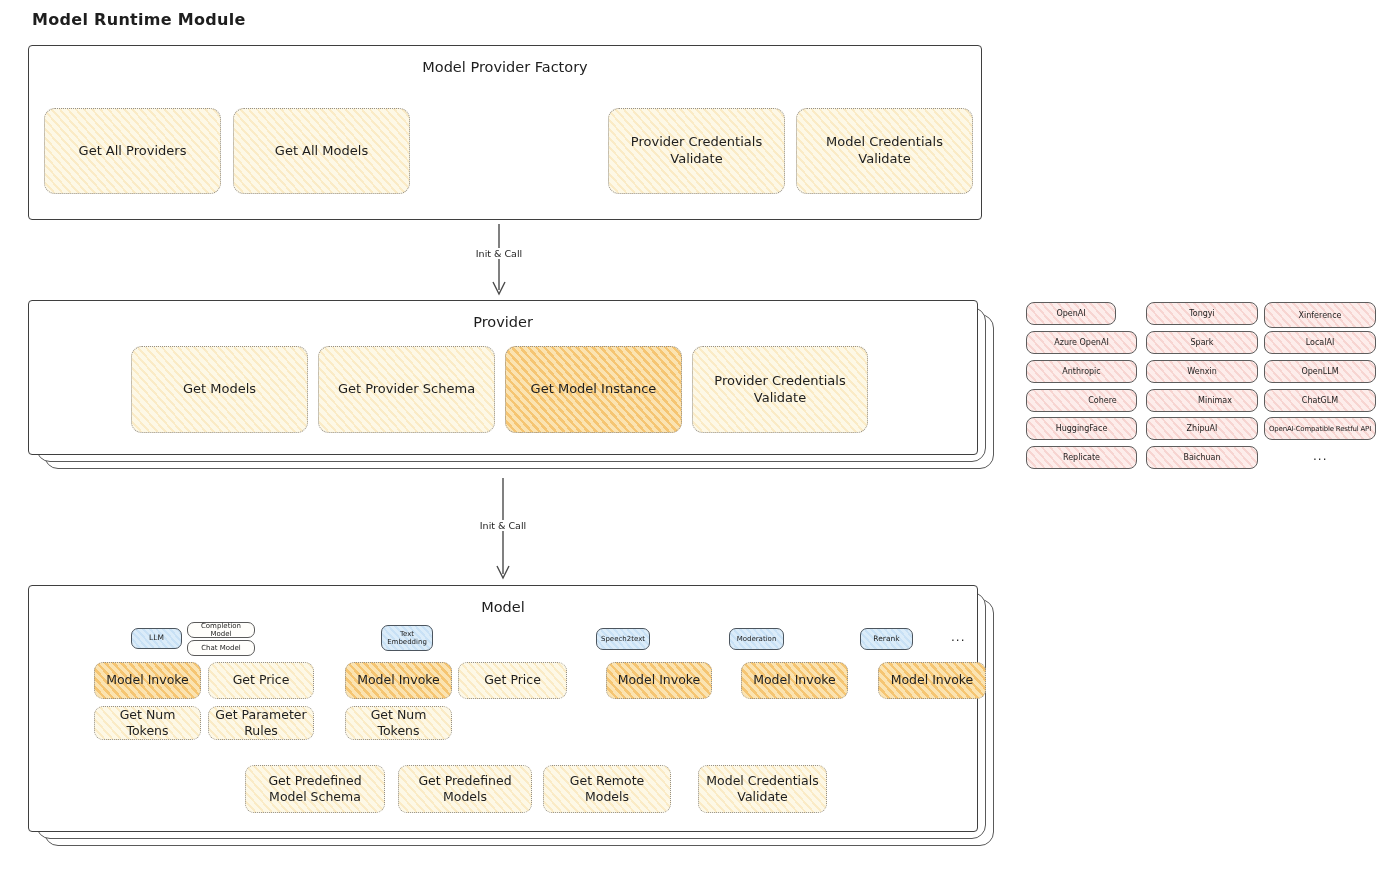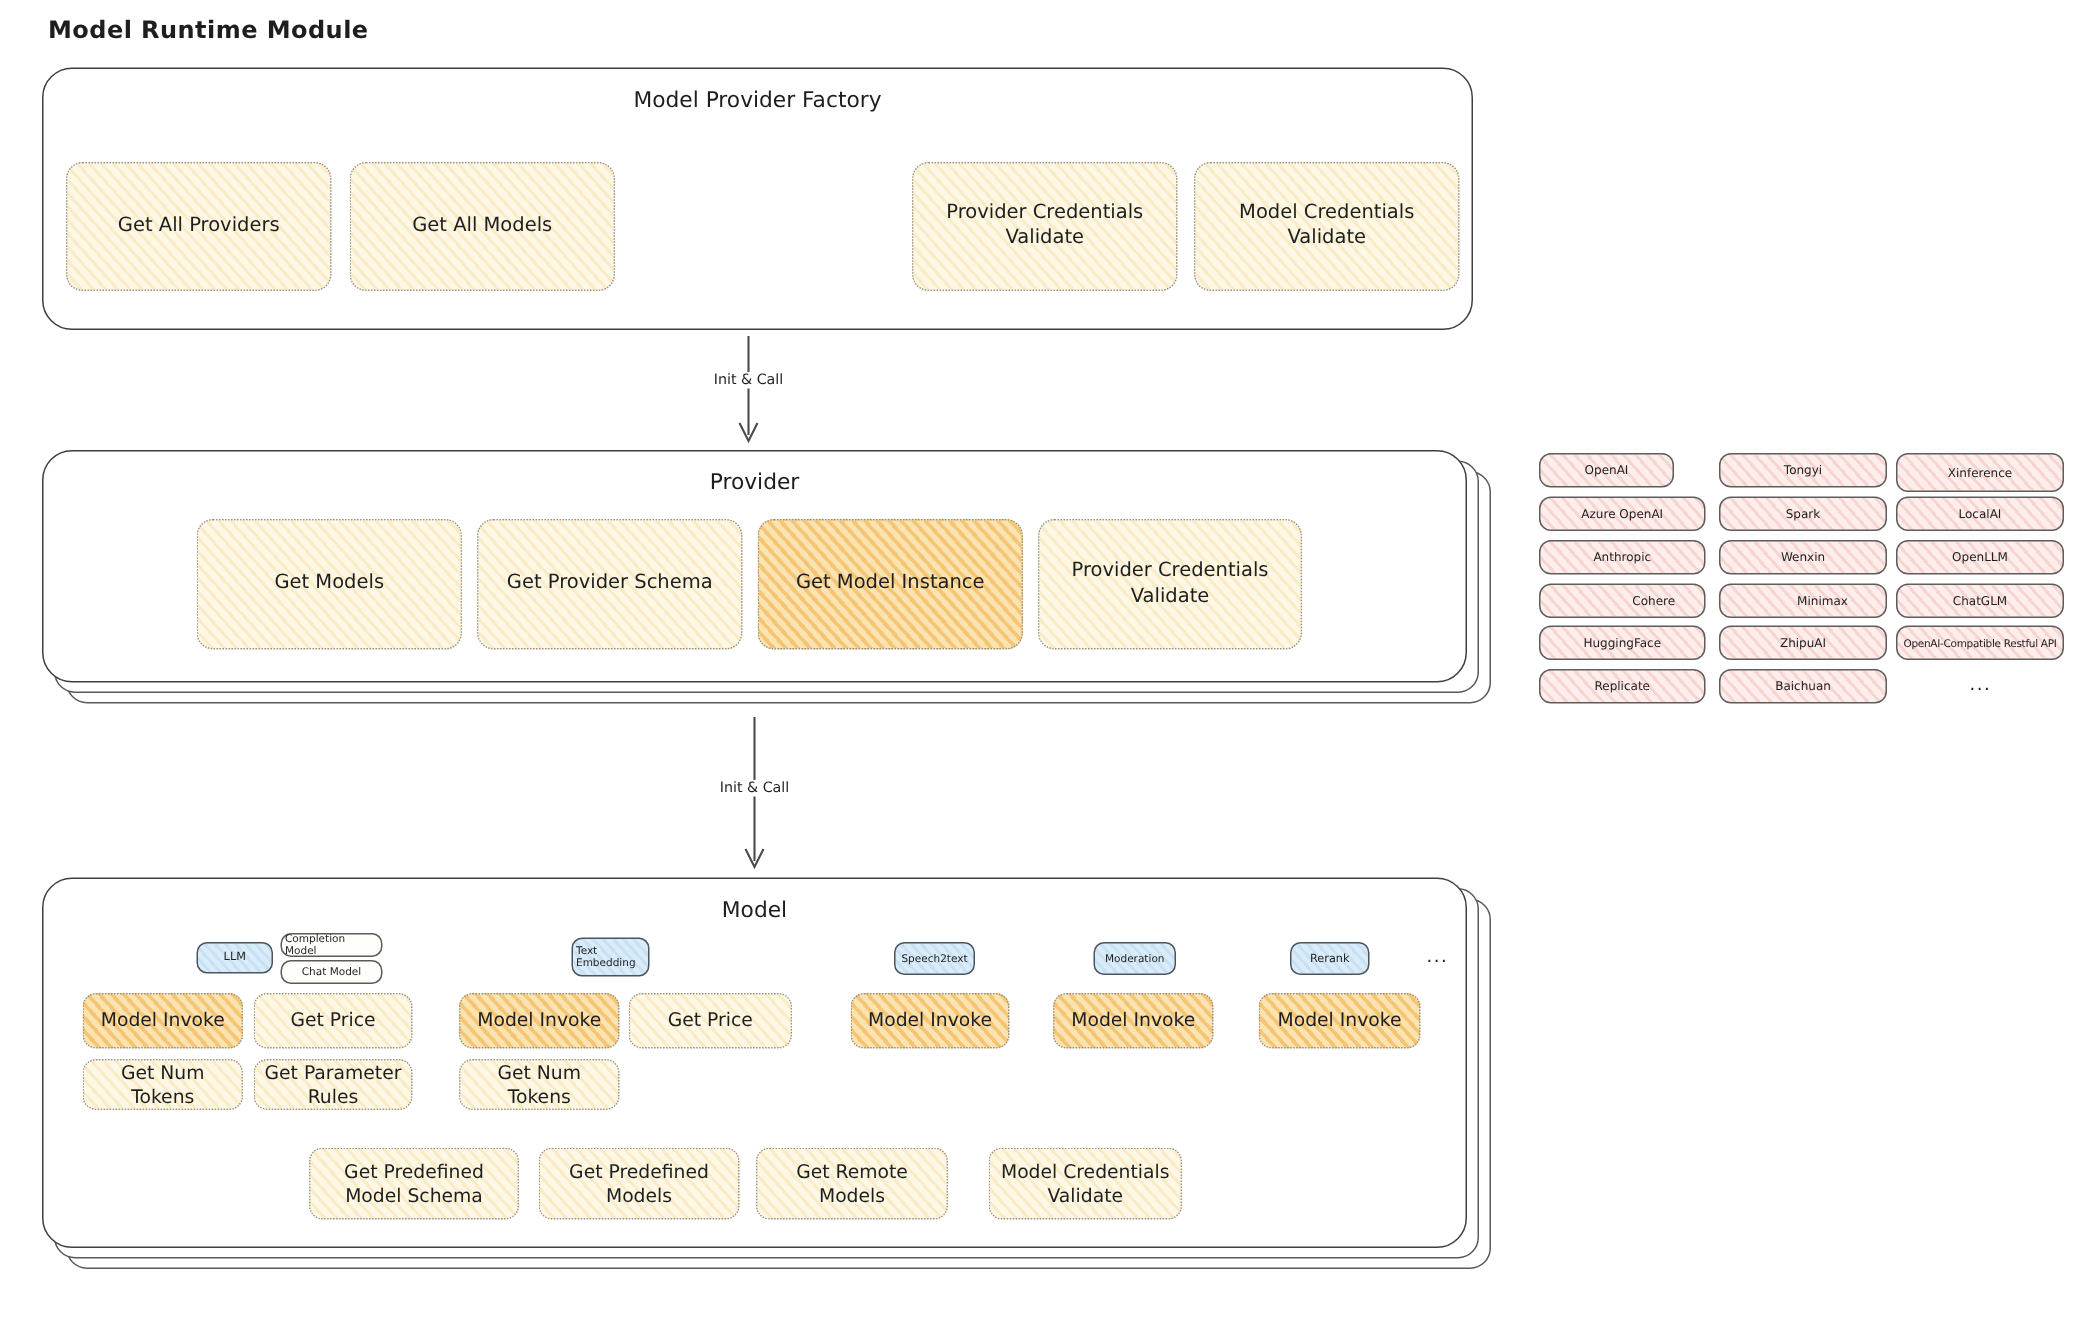--- a/index.html
+++ b/index.html
@@ -5,21 +5,21 @@
   html,body { margin:0; padding:0; background:#fff; }
   .canvas {
     position:relative; width:1393px; height:880px; overflow:hidden;
     background:#ffffff; color:var(--ink,#1e1e1e);
     font-family:"DejaVu Sans", sans-serif;
   }
   .page-title { position:absolute; left:32px; top:10px; font-size:16px; font-weight:bold; letter-spacing:.3px; }
 
   .bigbox {
     position:absolute; background:#fff;
-    border:1.6px solid var(--box-border,#3f3f3f); border-radius:20px;
+    border:1.6px solid var(--box-border,#3f3f3f); border-radius:4px;
     box-sizing:border-box;
   }
   .layer {
     position:absolute; background:#fff;
     border:1.4px solid #5a5a5a; border-radius:14px; box-sizing:border-box;
   }
   .boxtitle { position:absolute; top:13px; left:0; right:0; text-align:center; font-size:14.5px; }
 
   .btn {
     position:absolute; display:flex; align-items:center; justify-content:center;
@@ -29,36 +29,36 @@
   .cream {
     background:
       repeating-linear-gradient(48deg, rgba(243,205,122,0.30) 0 2px, rgba(255,255,255,0) 2px 6px),
       var(--cream-fill,#fdf8e6);
   }
   .orange {
     background:
       repeating-linear-gradient(48deg, rgba(241,173,66,0.55) 0 2.5px, rgba(252,236,198,0.15) 2.5px 6px),
       var(--orange-fill,#fae2ae);
   }
-  .smallbtn { font-size:12.5px; border-radius:9px; }
+  .smallbtn { font-size:12.5px; border-radius:9px;margin-left:39px; }
 
   .pill {
     position:absolute; display:flex; align-items:center; justify-content:center;
     border:1.4px solid #5d5d5d; border-radius:8px; font-size:8px; white-space:nowrap;
     background:
       repeating-linear-gradient(48deg, rgba(236,168,162,0.35) 0 2px, rgba(255,255,255,0) 2px 6px),
       var(--pink-fill,#fdedeb);
     box-sizing:border-box;
   }
   .pill.tiny { font-size:7px; letter-spacing:-0.2px; }
   .more-dots { position:absolute; font-size:12px; letter-spacing:1px; }
 
   .badge {
     position:absolute; display:flex; align-items:center; justify-content:center;
-    border:1.3px solid #4c555e; border-radius:7px;
+    text-align:center; border:1.3px solid #4c555e; border-radius:7px;
     font-size:7.5px; line-height:1.15; box-sizing:border-box; padding:1px 2px;
   }
   .badge.blue {
     background:
       repeating-linear-gradient(48deg, rgba(158,199,236,0.30) 0 2px, rgba(255,255,255,0) 2px 5px),
       var(--blue-fill,#dbecf9);
   }
   .badge.white { background:#fffefb; border-color:#5a5a5a; }
 
   .flow-line { position:absolute; }

